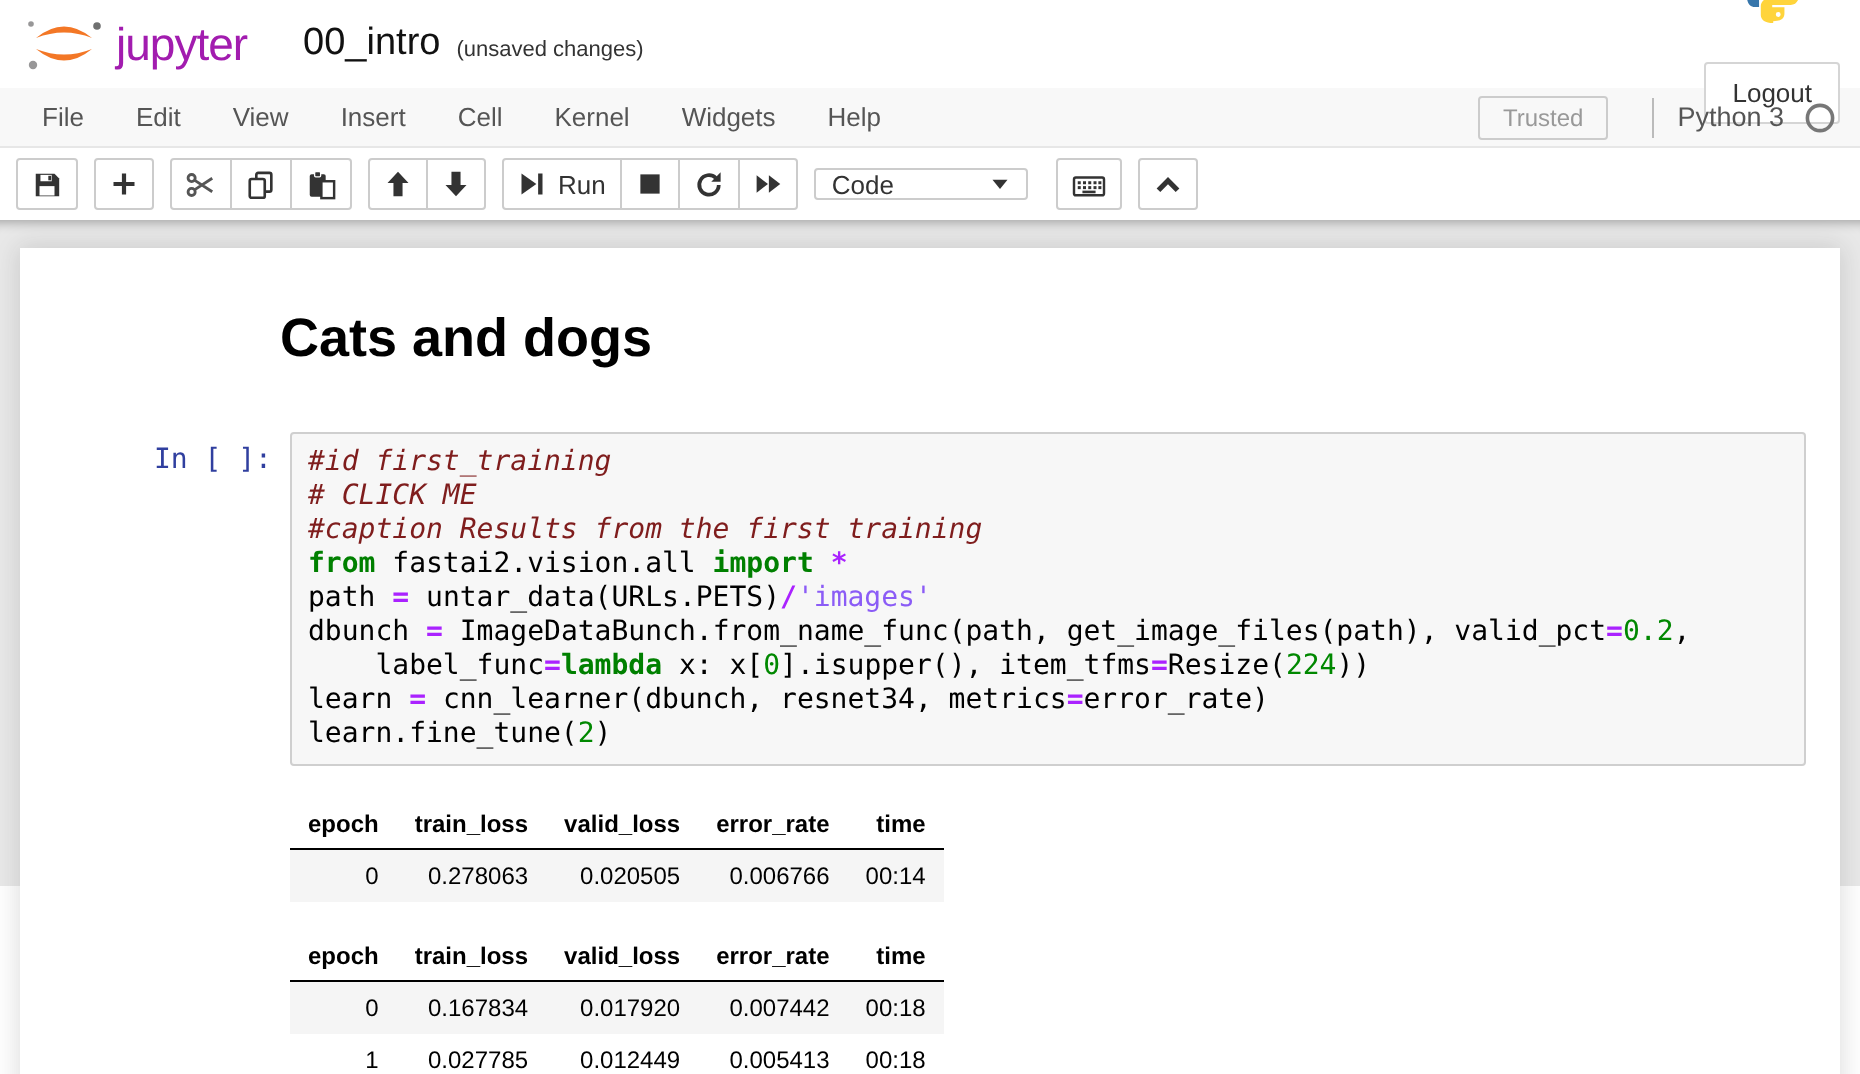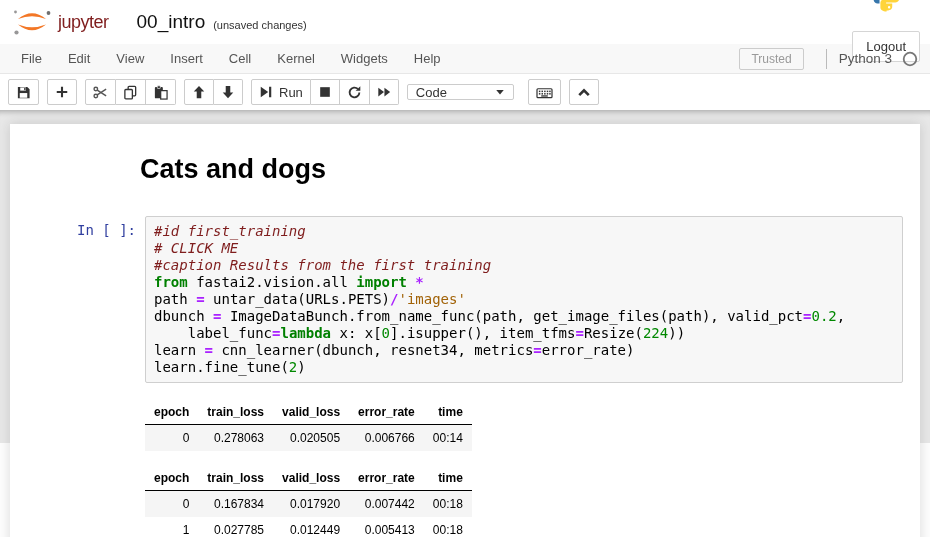--- a/index.html
+++ b/index.html
@@ -9,21 +9,21 @@
     font-family:"Liberation Sans", sans-serif;
     background:#fff; color:#000;
   }
 
   
   #header {
     height:44px; display:flex; align-items:center;
     padding:0 10px; background:#fff;
   }
   .logo { display:flex; align-items:center; cursor:pointer; }
-  .logo-text { font-size:18px; color:#7f1d1d; margin-left:4px; letter-spacing:-0.5px; }
+  .logo-text { font-size:23px; color:#a21caf; margin-left:4px; letter-spacing:-0.5px; }
   .nb-title { font-size:19px; color:#111; margin-left:28px; cursor:pointer; }
   .nb-status { font-size:11px; color:#333; margin-left:8px; margin-top:5px; }
   .header-right { margin-left:auto; display:flex; align-items:center; gap:18px;flex-direction:column; }
   .logout-btn {
     background:#fff; border:1px solid #d5d5d5; border-radius:2px;
     font-size:13px; color:#333; padding:7px 13px; cursor:pointer;
   }
 
   
   #menubar {
@@ -88,21 +88,21 @@
     border:1px solid #cfcfcf; border-radius:2px; background:#f7f7f7;
     padding:6px 8px;
     font-family:"DejaVu Sans Mono", monospace; font-size:14px; line-height:17px;
     cursor:text;
   }
   .code-line { white-space:pre; min-height:17px; }
   .tok-comment  { color:#7f1d1d; font-style:italic; }
   .tok-keyword  { color:#008000; font-weight:bold; }
   .tok-operator { color:#aa22ff; font-weight:bold; }
   .tok-number   { color:#088808; color:#080; }
-  .tok-string   { color:#a16207; }
+  .tok-string   { color:#8b5cf6; }
   .tok-plain    { color:#000; }
 
   .output-area { margin-left:135px; margin-top:12px; }
   .out-table { margin-bottom:15px; }
   .out-table table { border-collapse:collapse; font-size:12px; }
   .out-table th {
     font-weight:bold; text-align:right; padding:5px 9px;
     border-bottom:1px solid #000; white-space:nowrap;
   }
   .out-table td { text-align:right; padding:6px 9px; white-space:nowrap; }

